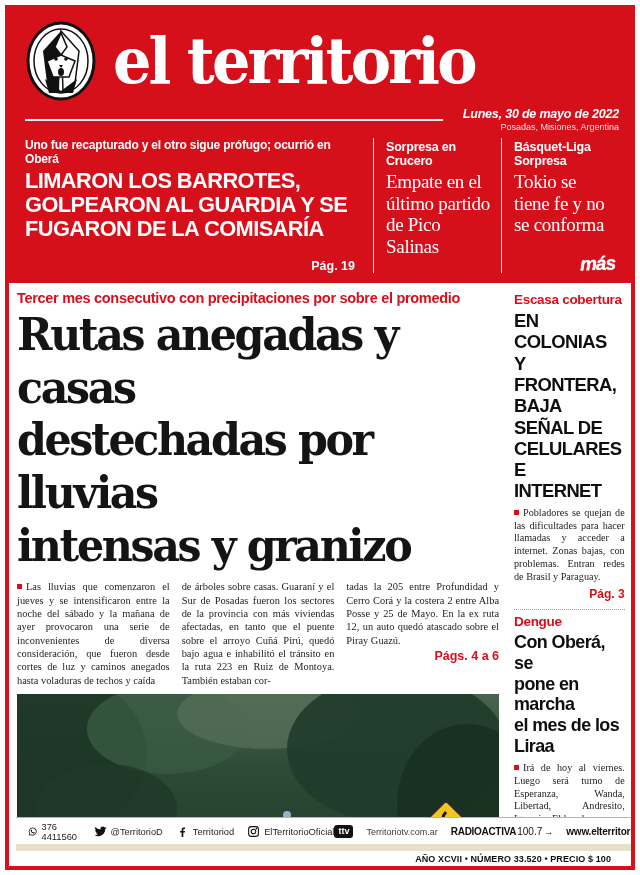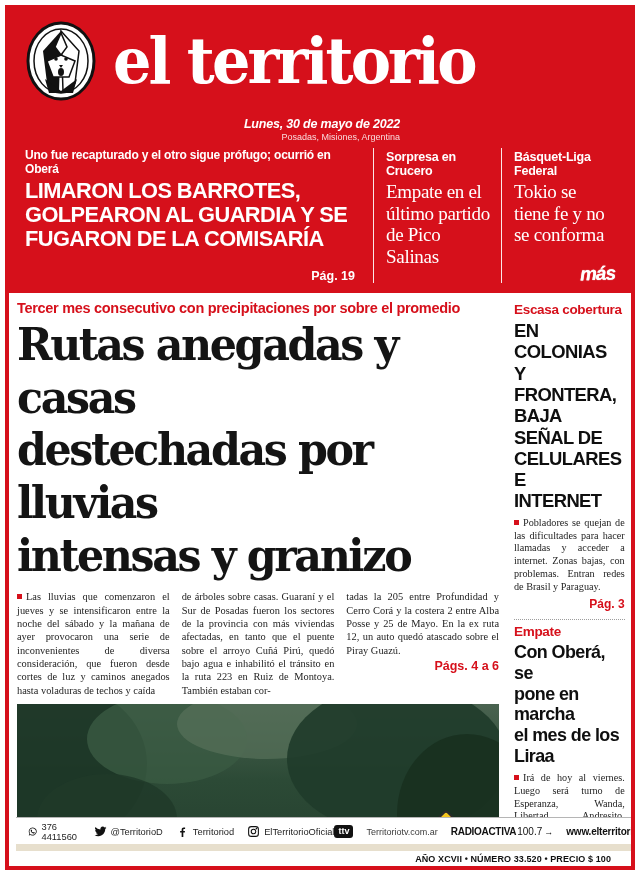--- a/index.html
+++ b/index.html
@@ -12,21 +12,21 @@
   .page{width:640px;height:697px;background:#fff;padding:5px;}
   .frame{height:865px;border:4px solid var(--red);position:relative;overflow:hidden;background:#fff;}
 
   
   .masthead{background:var(--red);padding:8px 12px 2px 16px;}
   .mast-row{display:flex;align-items:center;gap:16px;height:88px;}
   .logo{width:72px;height:80px;flex:0 0 auto;}
   .mast-title{color:#fff;font-family:"DejaVu Serif",serif;font-weight:700;
     font-size:63px;letter-spacing:-3px;line-height:1;white-space:nowrap;
     transform:scaleX(0.96);transform-origin:0 50%;}
-  .date-row{display:flex;align-items:center;gap:10px;margin-top:2px;flex-direction:column;}
+  .date-row{display:flex;align-items:center;gap:20px;margin-top:2px;}
   .date-rule{flex:1;height:2px;background:#fff;opacity:.95;}
   .date-col{display:flex;flex-direction:column;align-items:flex-end;}
   .date-main{color:#fff;font-weight:700;font-style:italic;font-size:12.5px;letter-spacing:-0.2px;}
   .date-loc{color:rgba(255,255,255,.85);font-size:9px;margin-top:1px;}
 
   
   .banner{background:var(--red);display:flex;padding:4px 10px 10px 16px;color:#fff;}
   .banner-lead{width:348px;padding-right:12px;}
   .banner-kicker{font-size:12px;font-weight:700;letter-spacing:-0.2px;margin-bottom:3px;}
   .banner-headline{font-size:22.5px;font-weight:800;line-height:1.07;letter-spacing:-0.6px;
@@ -132,21 +132,21 @@
 FUGARON DE LA COMISARÍA</div>
         <div class="banner-page">Pág. 19</div>
       </div>
       <div class="banner-sec mid">
         <div class="sec-kicker">Sorpresa en Crucero</div>
         <div class="sec-headline">Empate en el
 último partido
 de Pico Salinas</div>
       </div>
       <div class="banner-sec right">
-        <div class="sec-kicker">Básquet-Liga Federal</div>
+        <div class="sec-kicker">Básquet-Liga Sorpresa</div>
         <div class="sec-headline">Tokio se
 tiene fe y no
 se conforma</div>
         <div class="mas-brand">más</div>
       </div>
     </div>
 
     <div class="content">
 
       <div class="main">
@@ -225,21 +225,21 @@
           <div class="s-headline caps">EN COLONIAS
 Y FRONTERA,
 BAJA SEÑAL DE
 CELULARES E
 INTERNET</div>
           <div class="s-body"><span class="bullet"></span><span>Pobladores se quejan de las dificultades para hacer llamadas y acceder a internet. Zonas bajas, con problemas. Entran redes de Brasil y Paraguay.</span></div>
           <div class="s-page">Pág. 3</div>
         </div>
 
         <div class="s-article">
-          <div class="s-kicker">Empate</div>
+          <div class="s-kicker">Dengue</div>
           <div class="s-headline">Con Oberá, se
 pone en marcha
 el mes de los Liraa</div>
           <div class="s-body"><span class="bullet"></span><span>Irá de hoy al viernes. Luego será turno de Esperanza, Wanda, Libertad, Andresito, Iguazú y Eldorado.</span></div>
           <div class="s-page">Pág. 6</div>
         </div>
 
         <div class="s-article">
           <div class="s-kicker">Posadas</div>
           <div class="s-headline">Firmó abreviado

